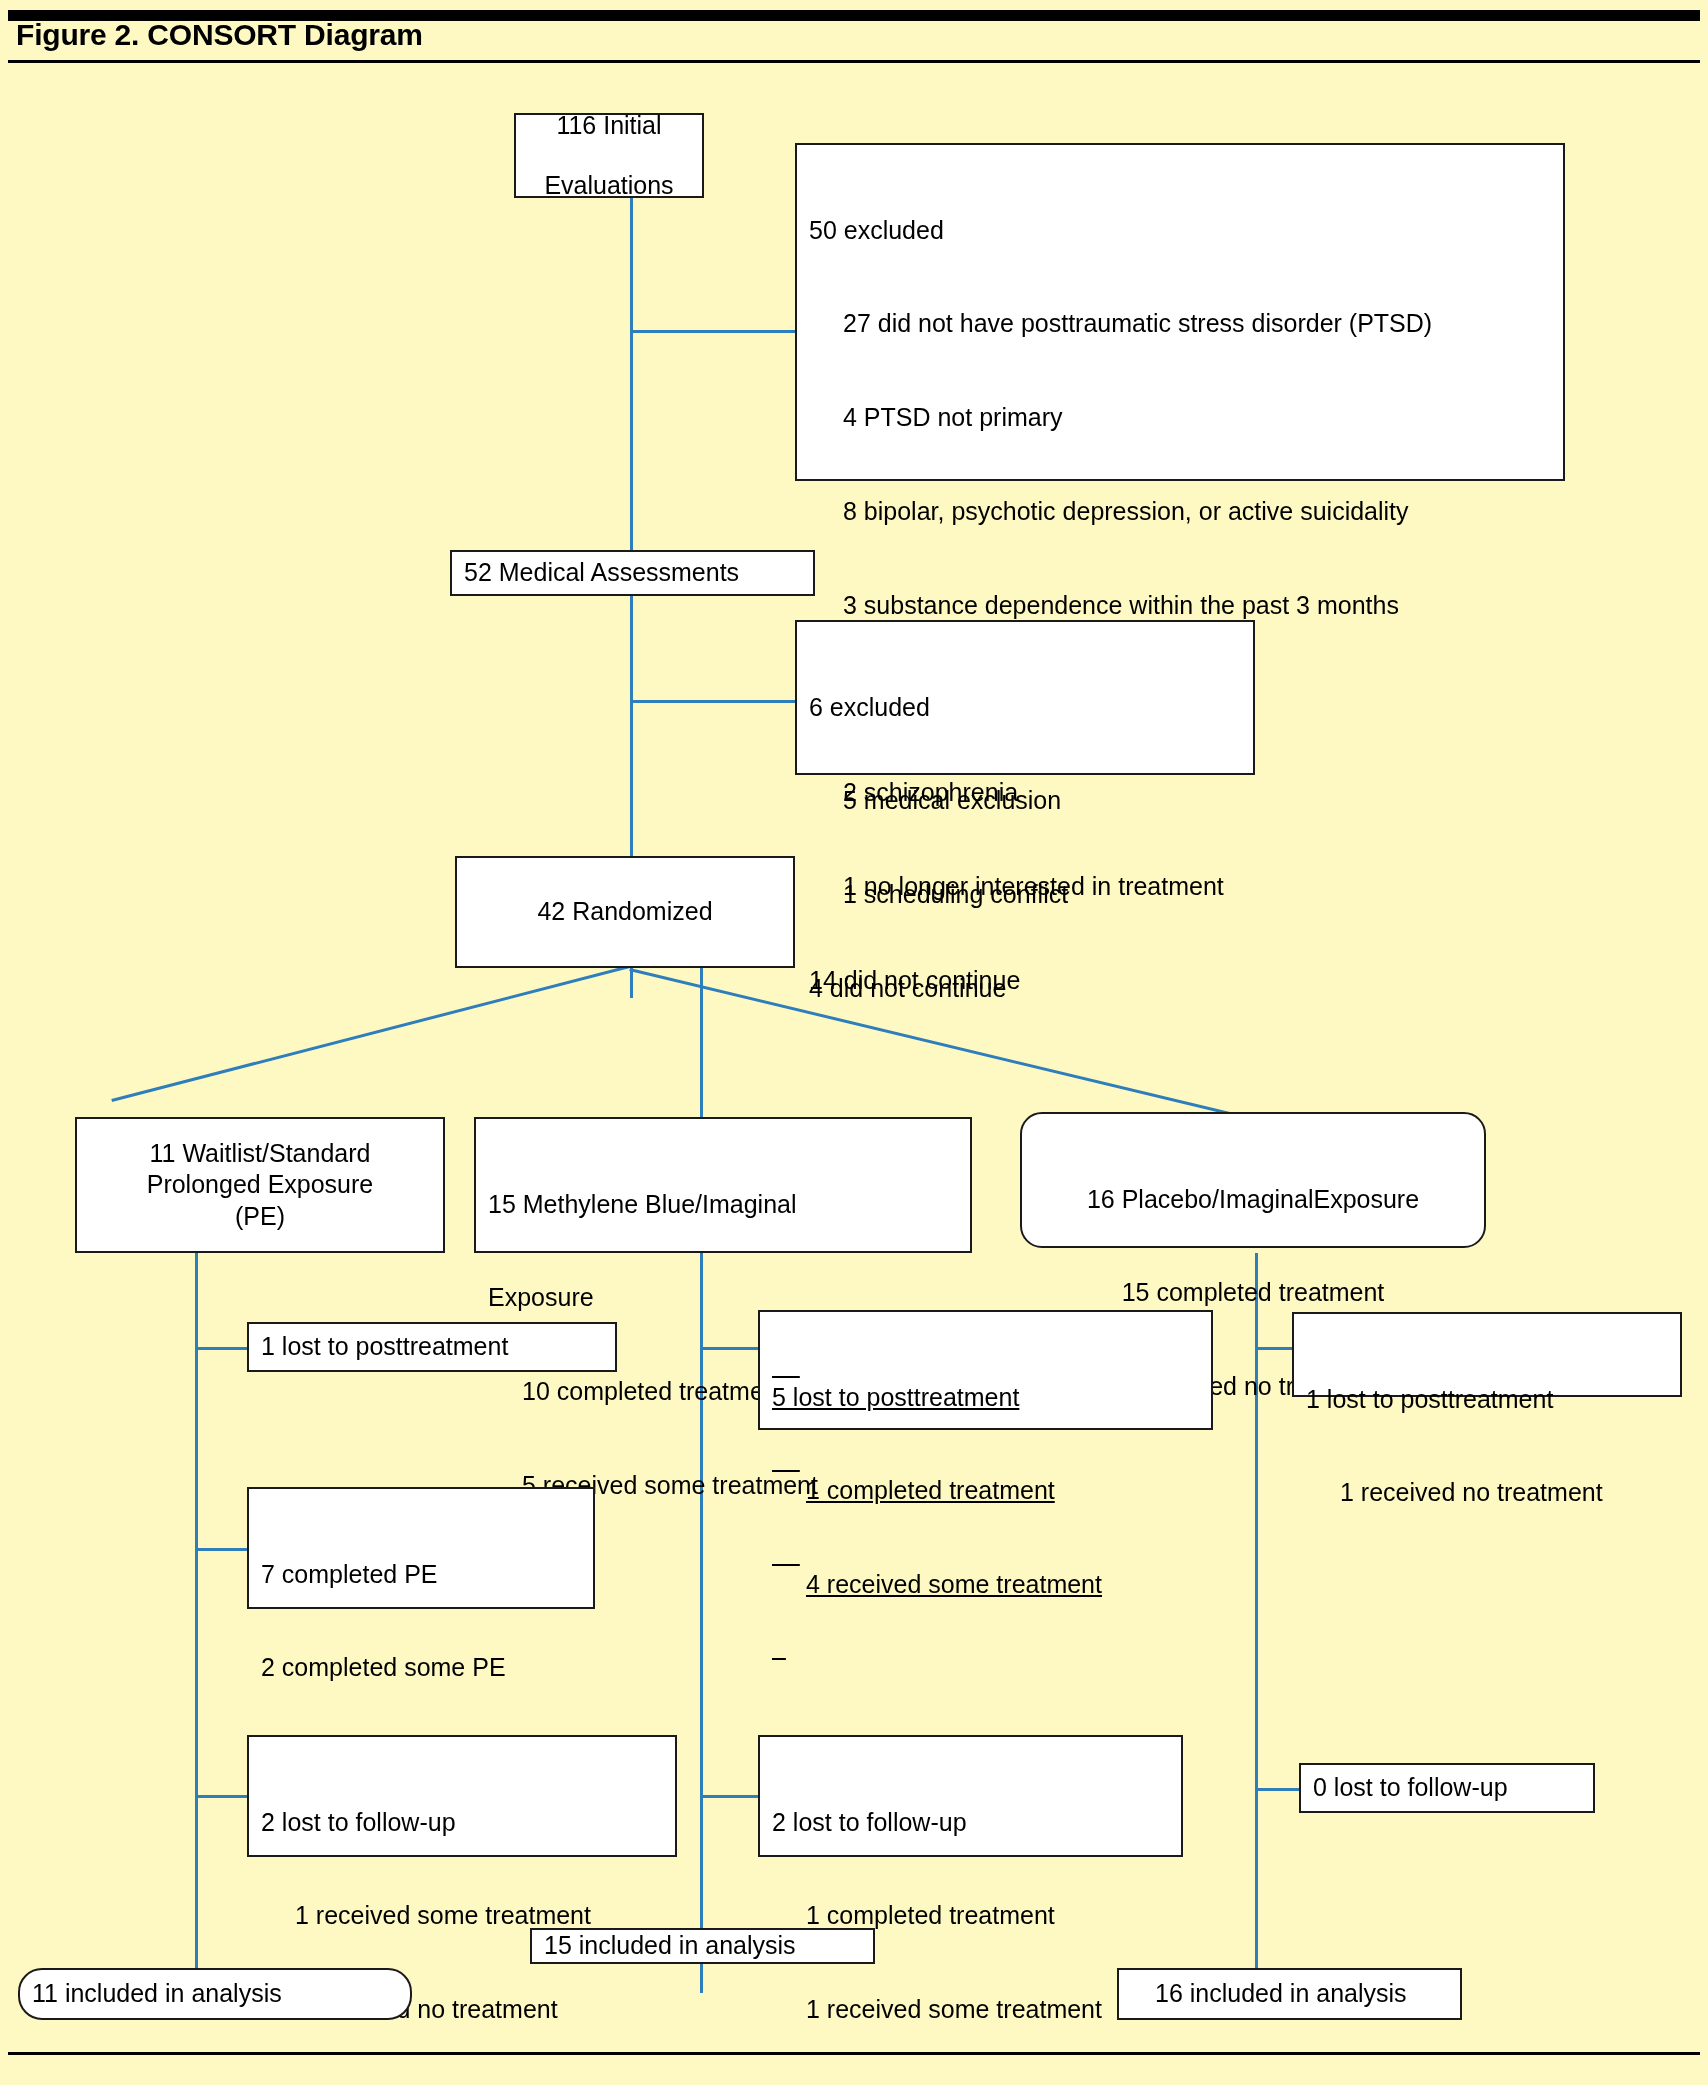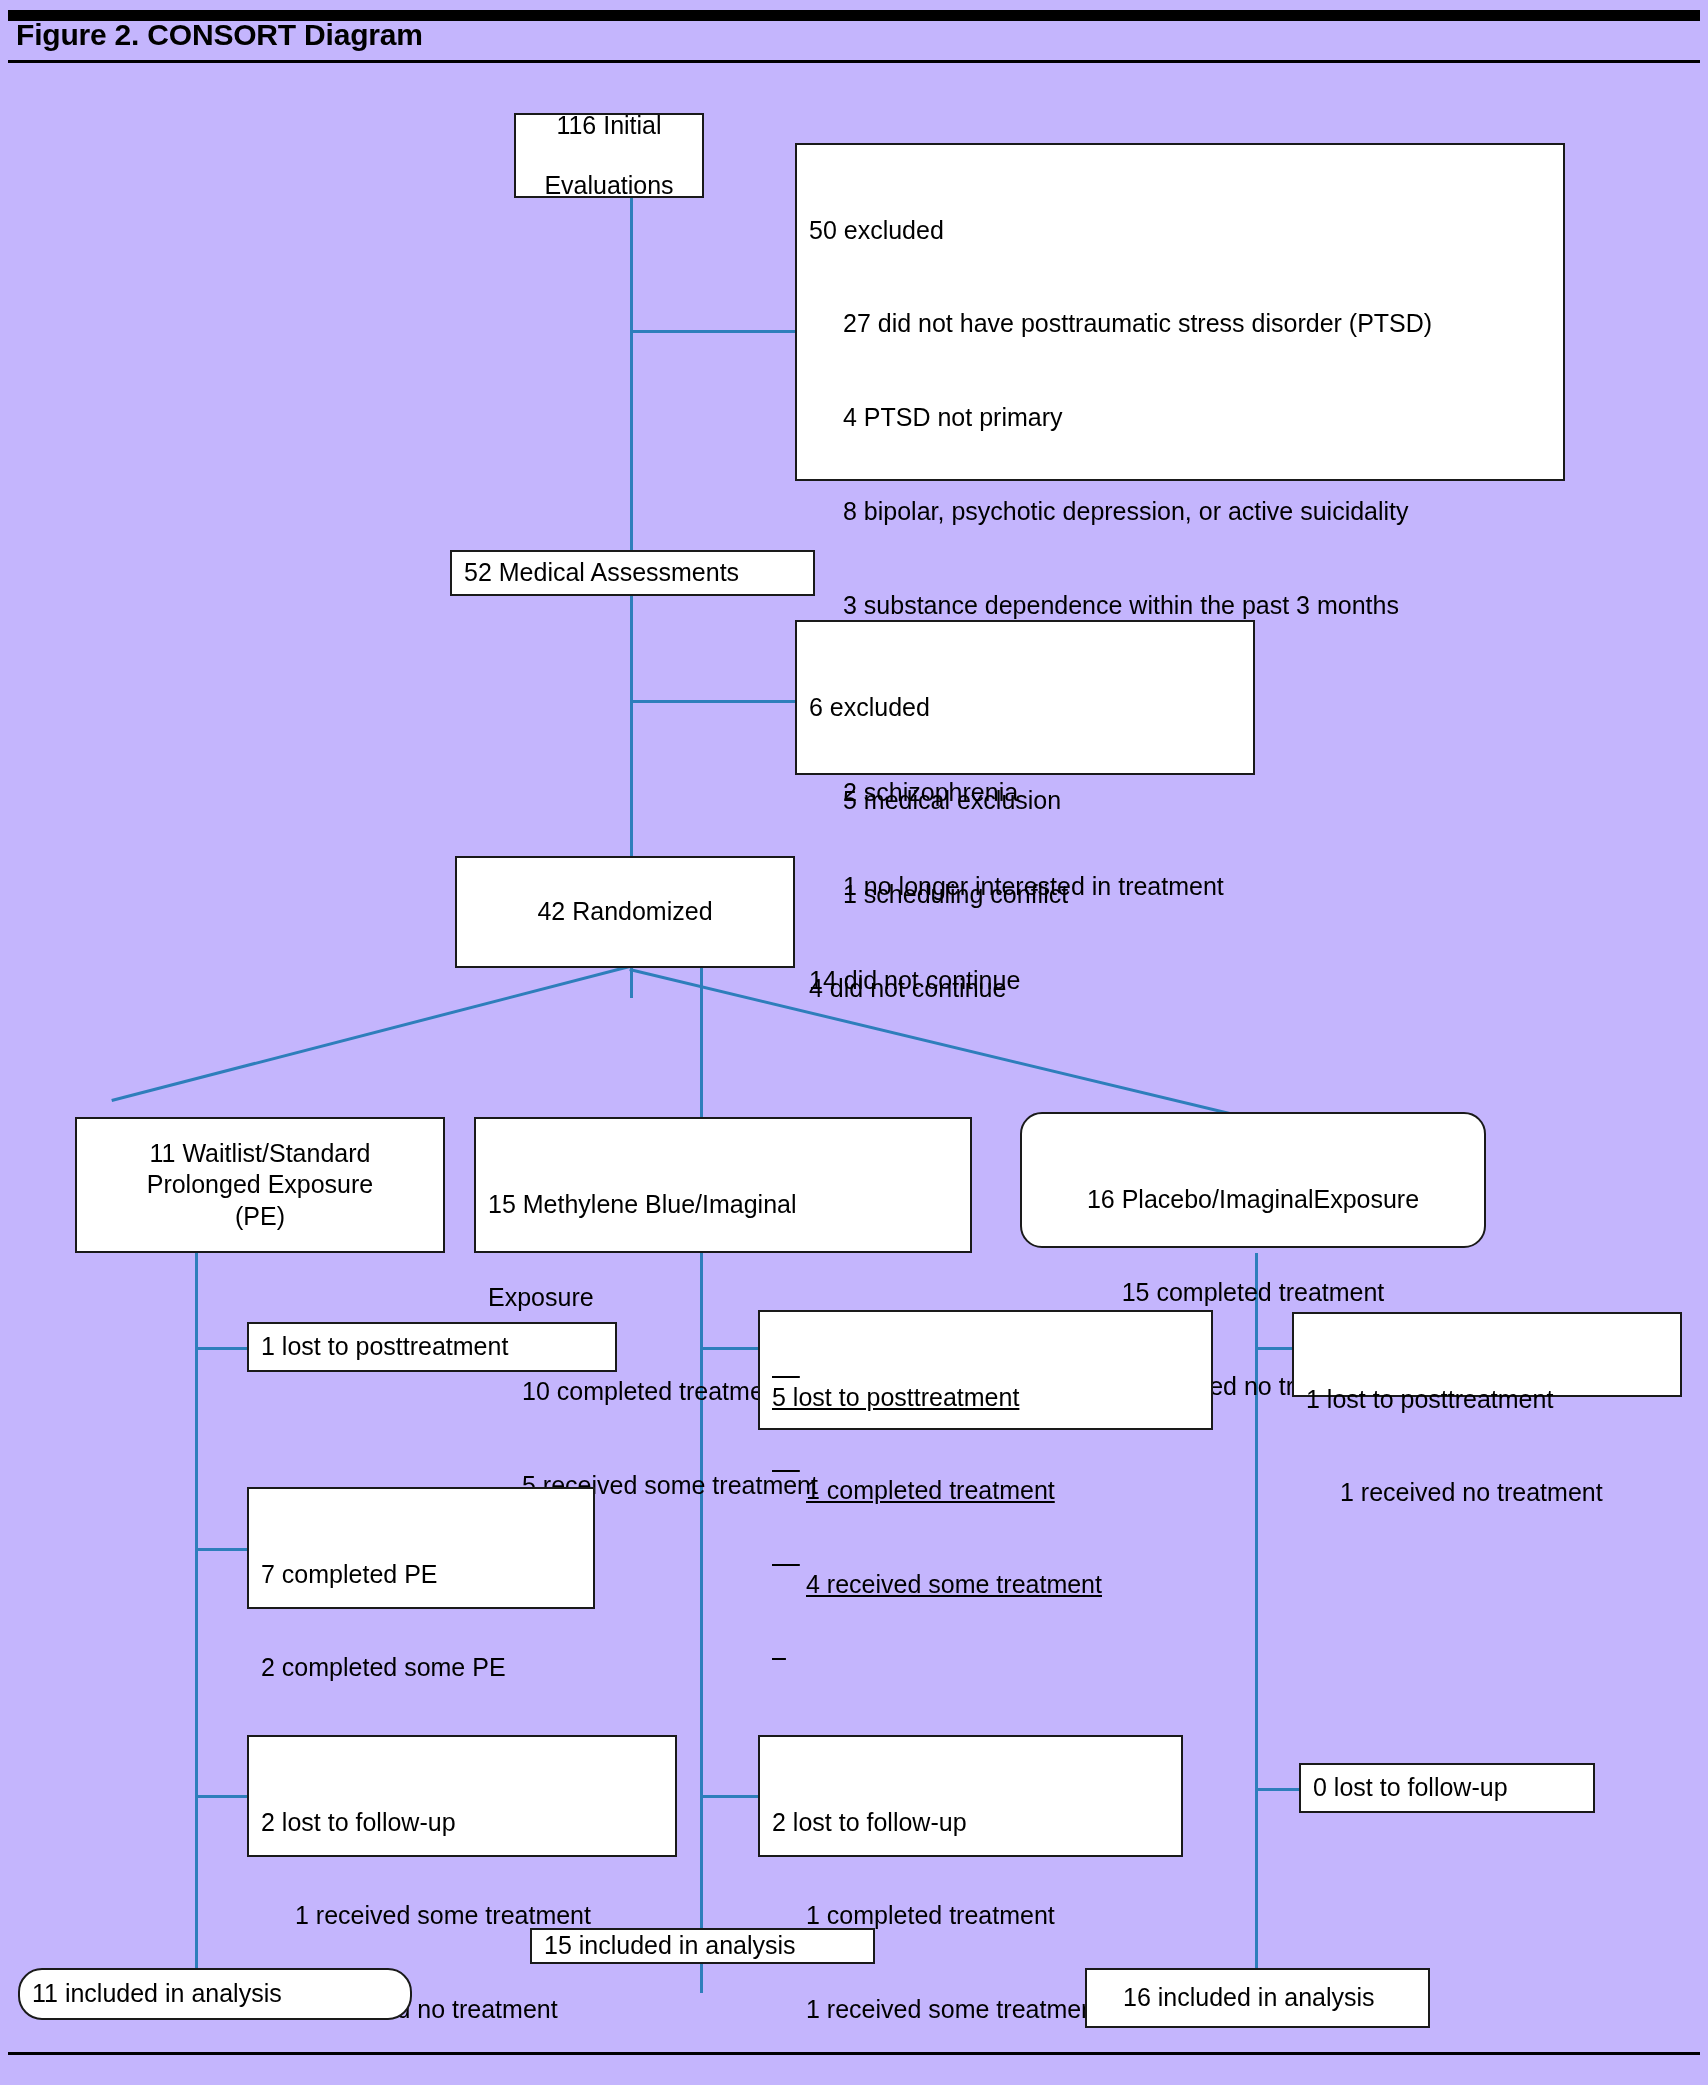--- a/index.html
+++ b/index.html
@@ -8,21 +8,21 @@
     background: #ffffff;
   }
   body {
     font-family: "Liberation Sans", sans-serif;
     color: #000000;
   }
   #page {
     position: relative;
     width: 1708px;
     height: 2085px;
-    background: #c4b5fd;
+    background: #fef9c3;
     overflow: hidden;
   }
 
   
   .rule-top {
     position: absolute;
     left: 8px;
     top: 10px;
     width: 1692px;
     height: 11px;
@@ -212,18 +212,18 @@
   </div>
 
   <div class="box mid" style="left:18px; top:1968px; width:394px; height:52px;border-radius:24px;">
     <div>11 included in analysis</div>
   </div>
 
   <div class="box mid" style="left:530px; top:1928px; width:345px; height:36px;">
     <div>15 included in analysis</div>
   </div>
 
-  <div class="box mid" style="left:1085px; top:1968px; width:345px; height:60px;padding-left:36px;">
+  <div class="box mid" style="left:1117px; top:1968px; width:345px; height:52px;padding-left:36px;">
     <div>16 included in analysis</div>
   </div>
 
   <div class="rule-bottom"></div>
 </div>
 
 </body></html>

